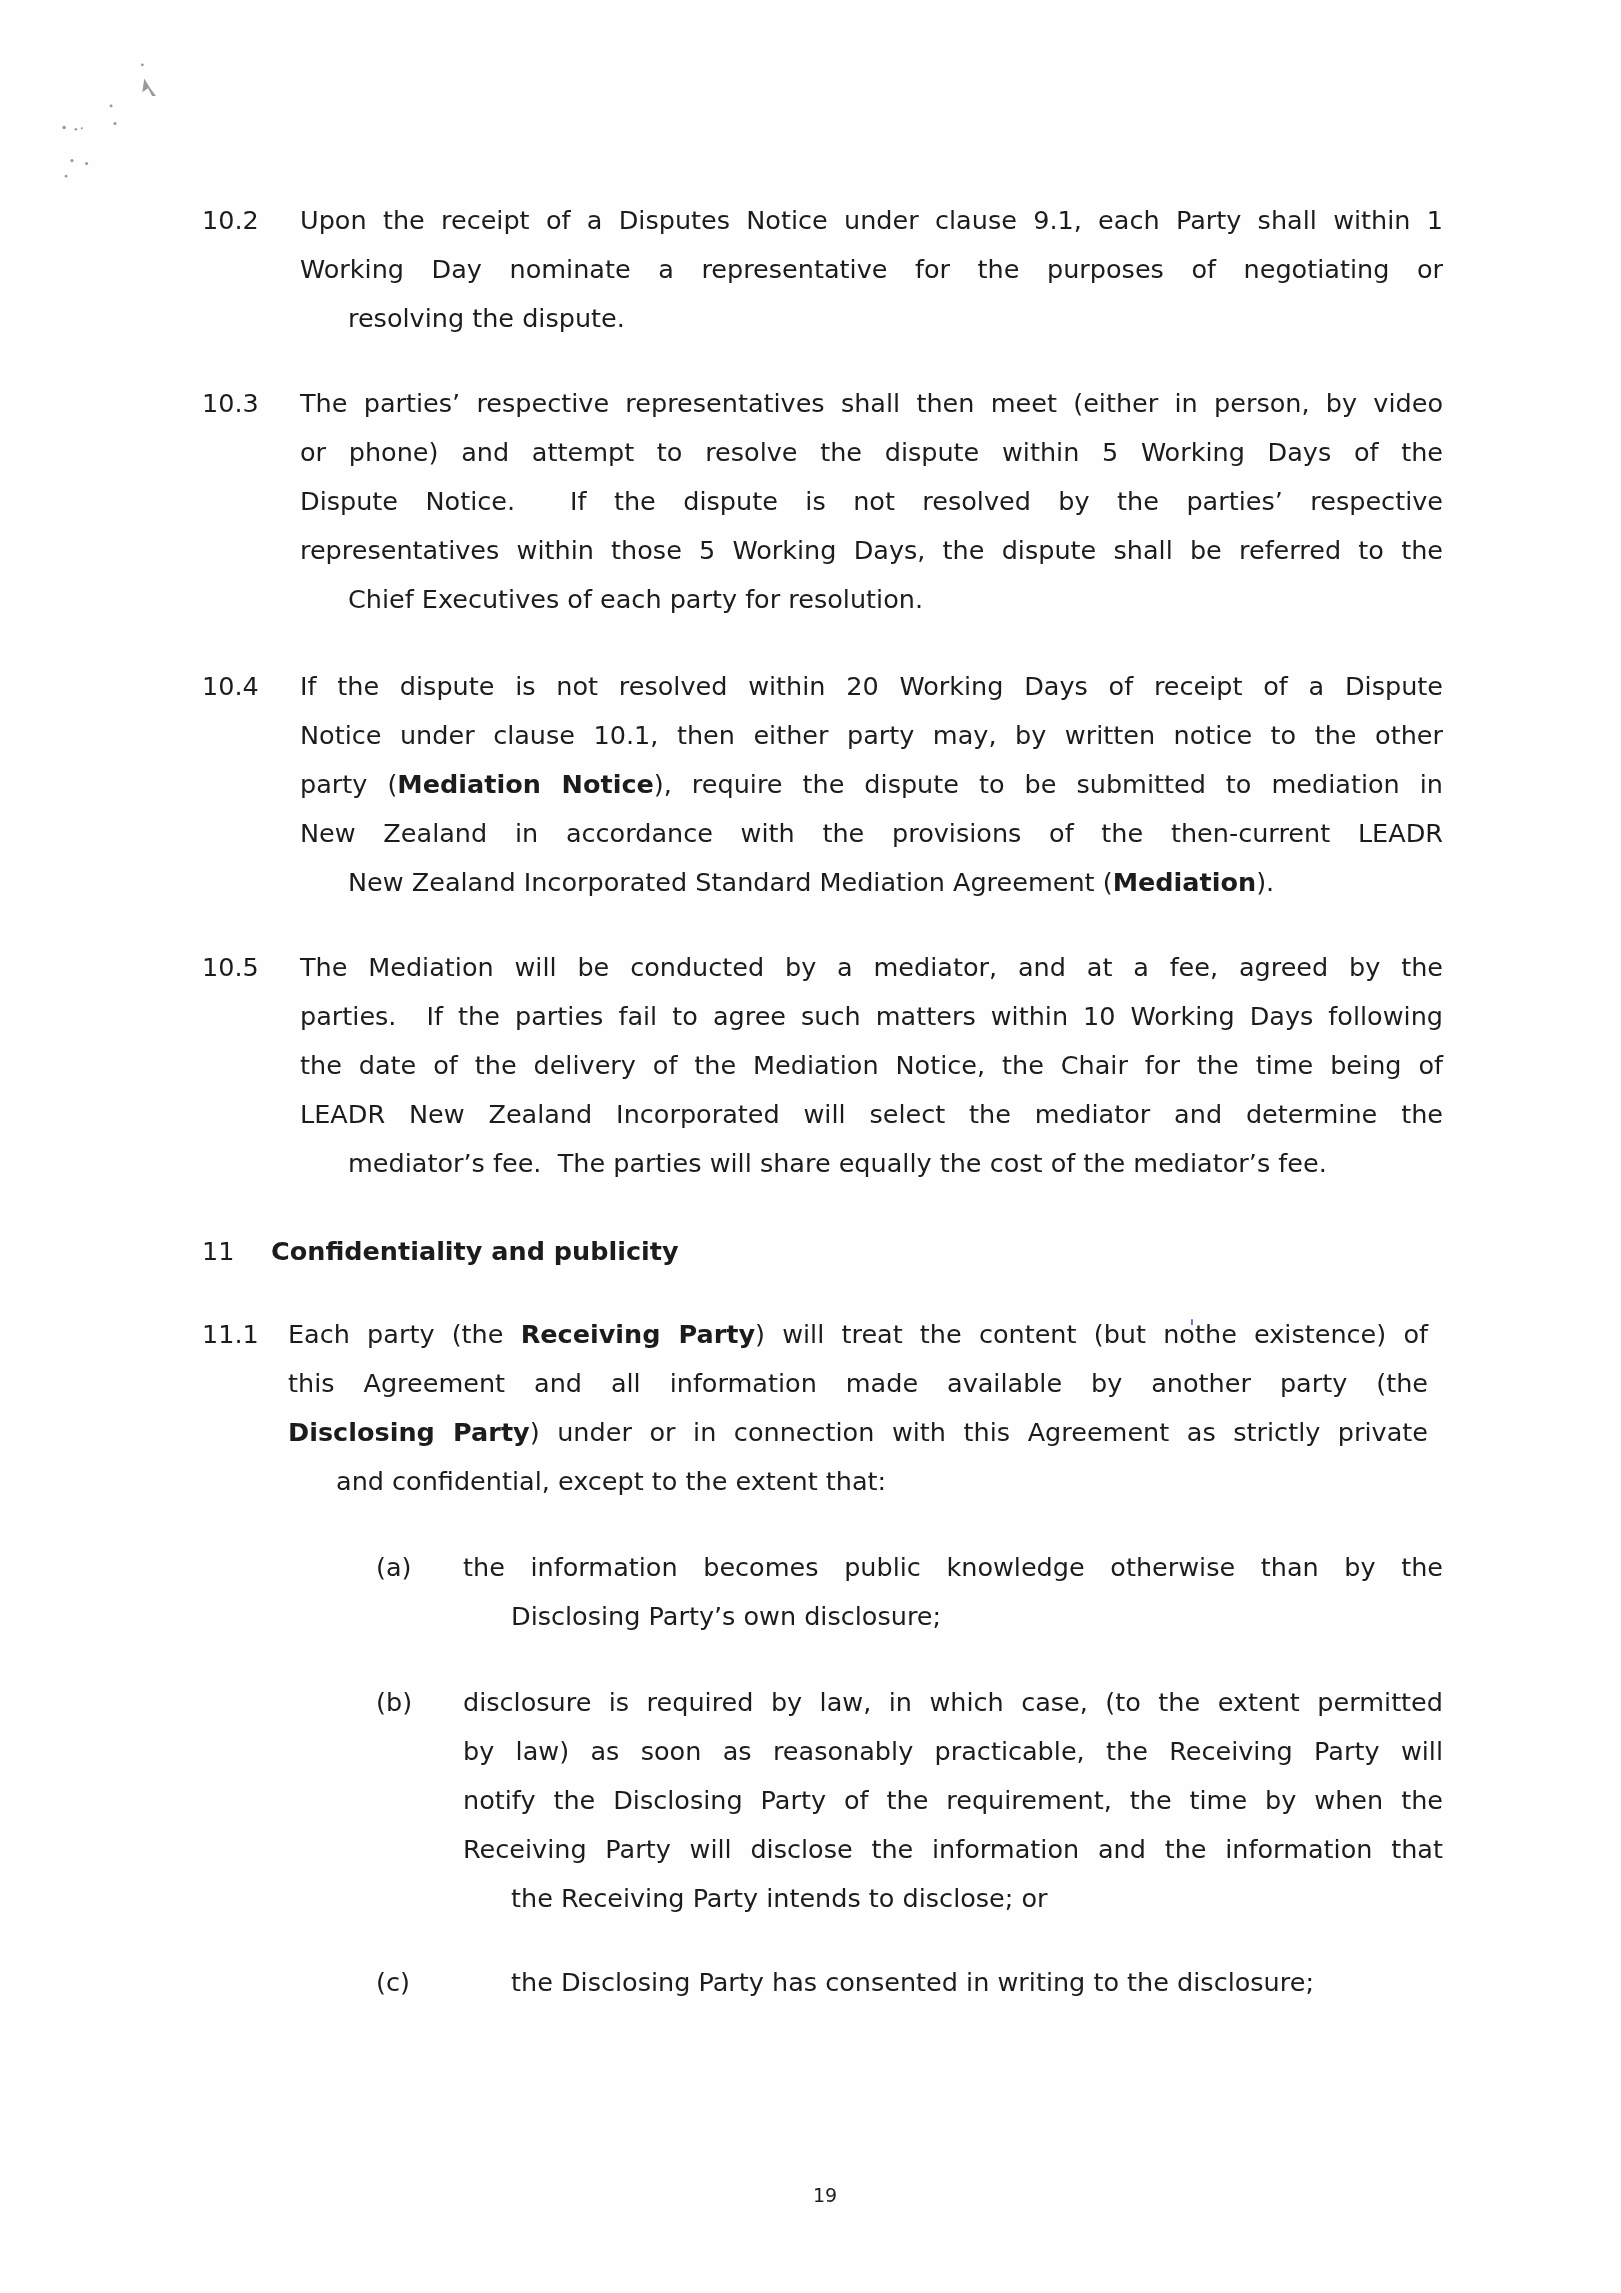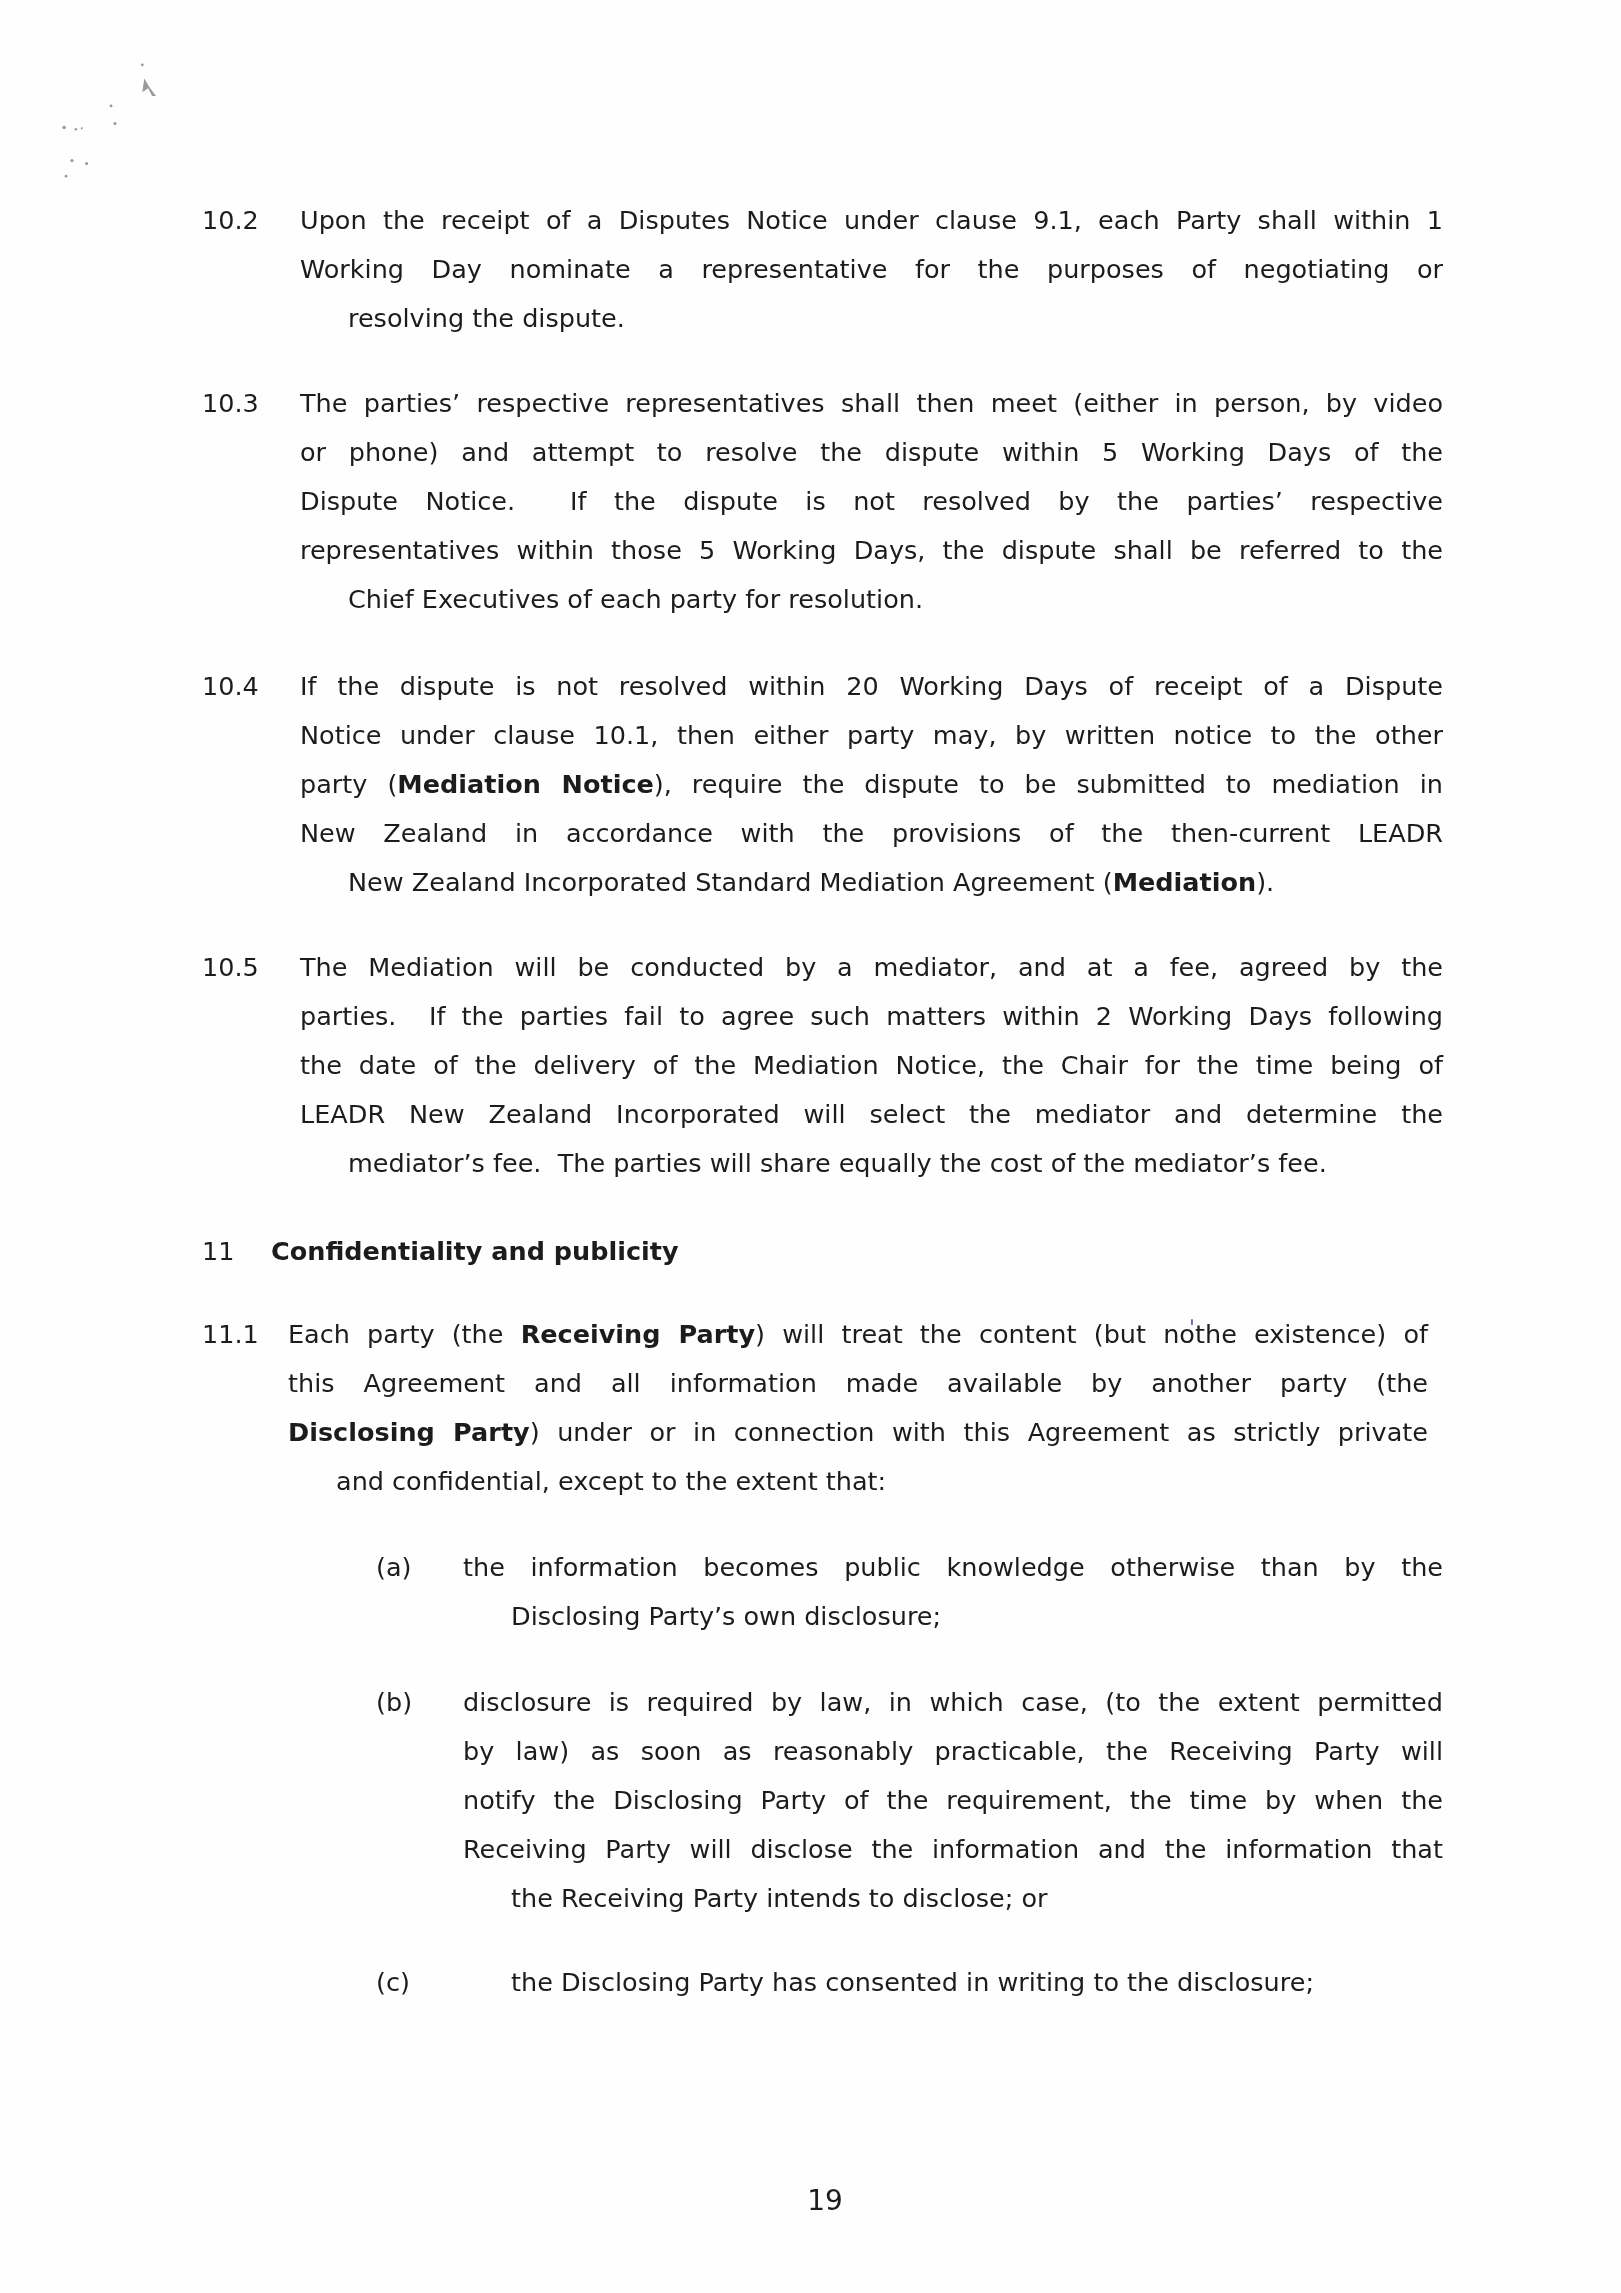--- a/index.html
+++ b/index.html
@@ -12,21 +12,21 @@
   .body { position:absolute; left:300px; width:1143px; font-size:25.5px; line-height:49px; }
   .line { display:block; white-space:nowrap; text-align:justify; text-align-last:justify; height:49px; }
   .line.last { text-align-last:left;margin-left:48px; }
   .sub .num { left:376px; }
   .sub .body { left:463px; width:980px; }
   b { font-weight:bold; }
   .heading { position:absolute; top:1227px; left:0; width:1621px; font-size:25.5px; line-height:49px; }
   .heading .hnum { position:absolute; left:202px;text-align:right; }
   .heading .htitle { position:absolute; left:271px; font-weight:bold; }
   .ink { color:#3b3bb0; font-size:21.6px; position:relative; top:-7.8px; margin-left:-5.9px; }
-  .pgnum { position:absolute; top:2184px; left:0; width:1621px; text-align:center; font-size:28px; padding-left:29px; box-sizing:border-box; }
+  .pgnum { position:absolute; top:2184px; left:0; width:1621px; text-align:center; font-size:19px; padding-left:29px; box-sizing:border-box; }
 </style>
 </head>
 <body>
 
 <div class="page">
 
   <svg class="specks" viewBox="0 0 120 130">
     <g fill="#9a9a9a">
       <circle cx="90" cy="6" r="1.5"></circle>
       <path d="M92 20 L98 30 L104 38 L100 38 L96 30 L90 34 Z"></path>
@@ -69,21 +69,21 @@
       <span class="line"><span>party (</span><b>Mediation Notice</b><span>), require the dispute to be submitted to mediation in</span></span>
       <span class="line">New Zealand in accordance with the provisions of the then-current LEADR</span>
       <span class="line last"><span>New Zealand Incorporated Standard Mediation Agreement (</span><b>Mediation</b><span>).</span></span>
     </div>
   </div>
 
   <div class="clause" style="top:943px">
     <span class="num">10.5</span>
     <div class="body">
       <span class="line">The Mediation will be conducted by a mediator, and at a fee, agreed by the</span>
-      <span class="line" style="white-space:pre">parties.  If the parties fail to agree such matters within 2 Working Days following</span>
+      <span class="line" style="white-space:pre">parties.  If the parties fail to agree such matters within 10 Working Days following</span>
       <span class="line">the date of the delivery of the Mediation Notice, the Chair for the time being of</span>
       <span class="line">LEADR New Zealand Incorporated will select the mediator and determine the</span>
       <span class="line last" style="white-space:pre">mediator’s fee.  The parties will share equally the cost of the mediator’s fee.</span>
     </div>
   </div>
 
   <div class="heading">
     <span class="hnum">11</span>
     <span class="htitle">Confidentiality and publicity</span>
   </div>

